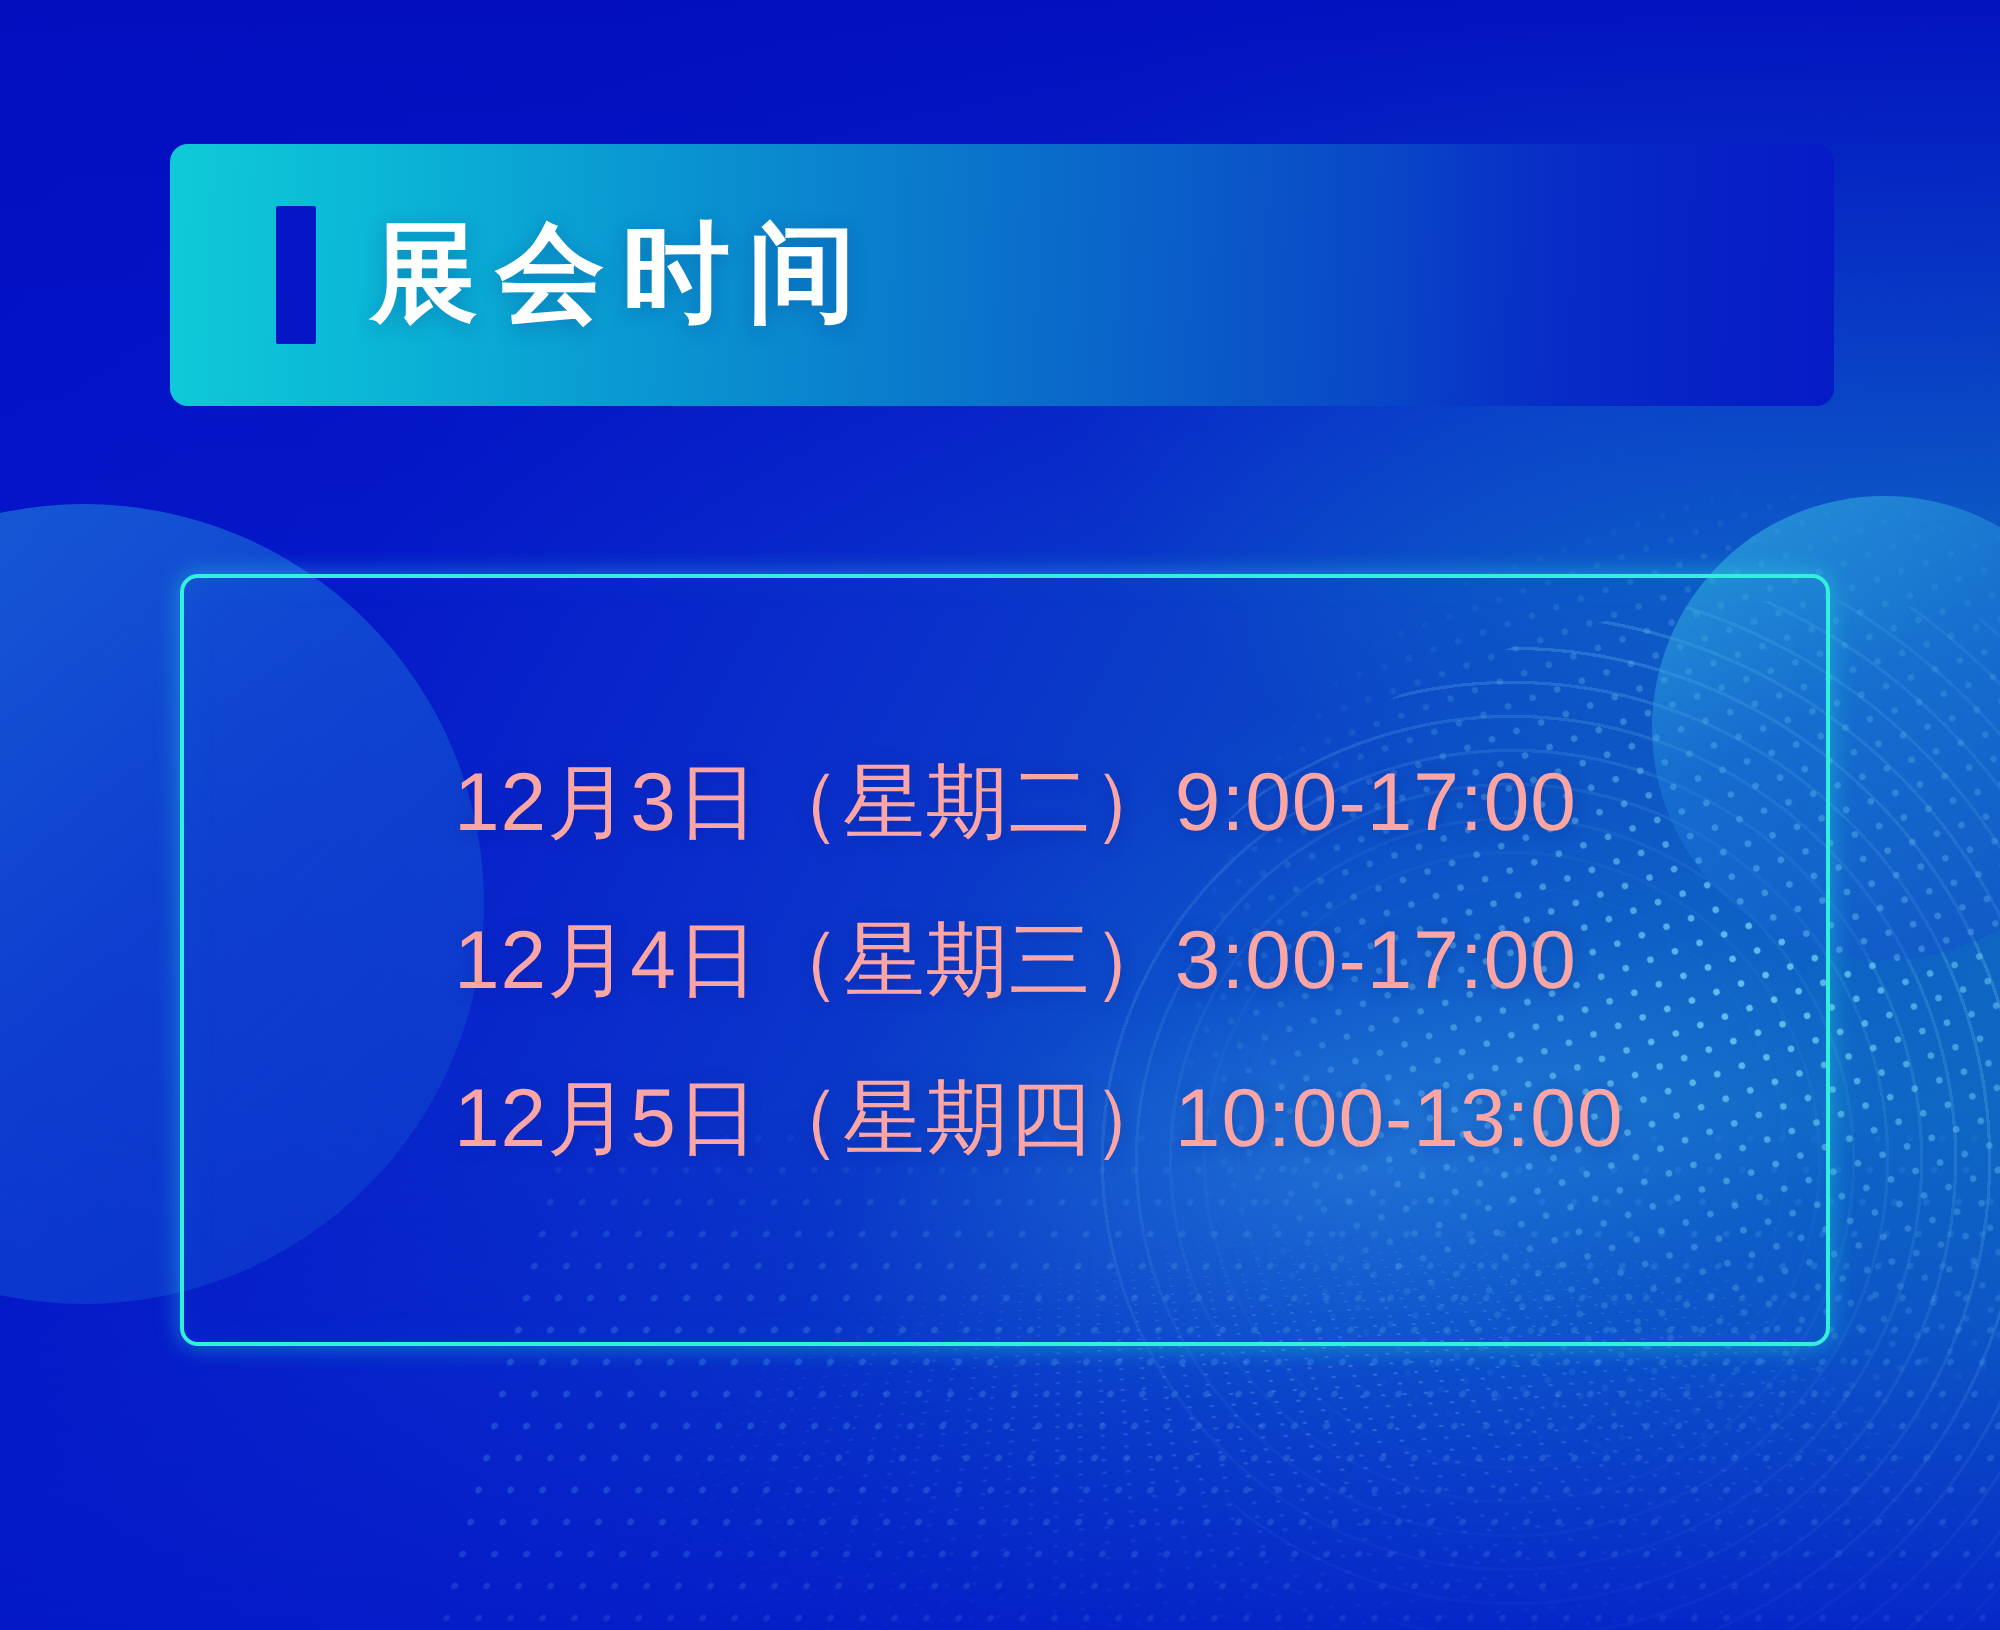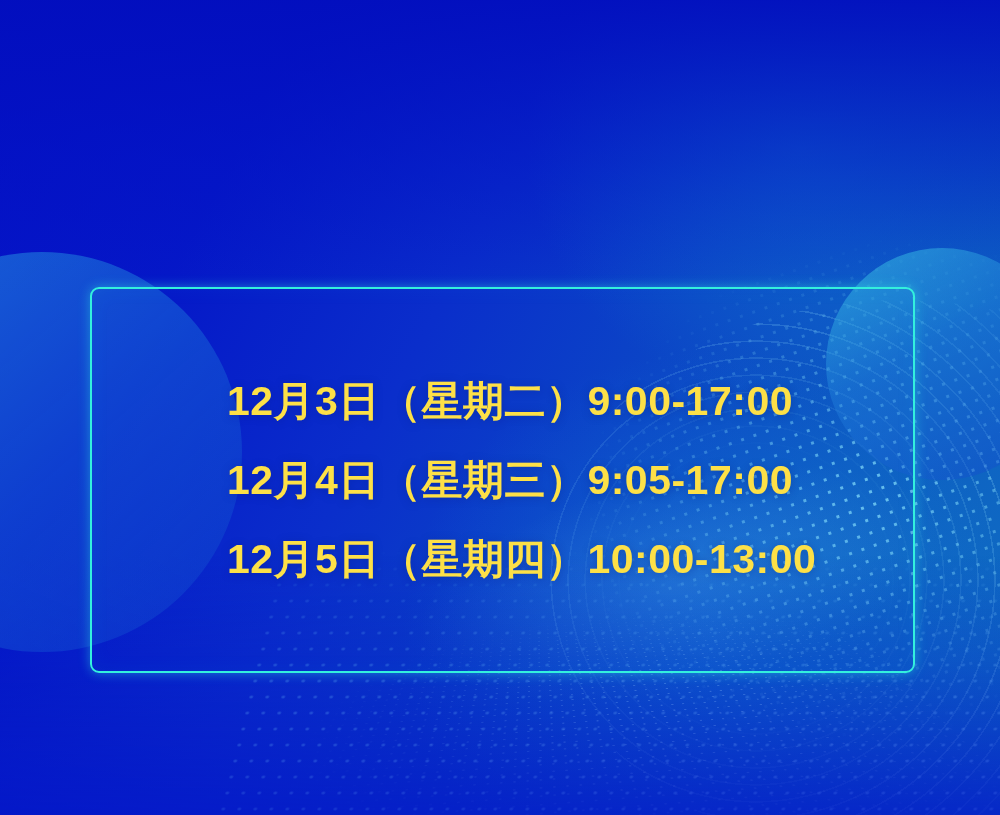--- a/index.html
+++ b/index.html
@@ -189,23 +189,23 @@
     left: 0; top: 0;
     width: 100%; height: 100%;
     display: flex;
     flex-direction: column;
     justify-content: center;
     gap: 38px;
     padding-left: 135px;
     box-sizing: border-box;
   }
   .date-line {
-    color: #fde047;
+    color: #fca5a5;
     font-size: 41px;
-    font-weight: 700;
+    font-weight: 400;
     letter-spacing: 0.5px;
     line-height: 1;
     white-space: nowrap;
     text-shadow: 0 1px 8px rgba(0,30,130,0.35);
   }
 </style>
 </head>
 <body>
 
 <div id="stage">
@@ -219,22 +219,27 @@
   <div class="swirl"></div>
   <div class="dots-a"></div>
   <div class="dots-b"></div>
   <div class="dots-c"></div>
 
   <div class="bg-dark-bottom"></div>
 
   <div class="circle-left"></div>
   <div class="circle-right"></div>
 
+  <div class="banner">
+    <div class="banner-fade"></div>
+    <div class="banner-bar"></div>
+    <div class="banner-title">展会时间</div>
+  </div>
 
   <div class="card">
     <div class="card-lines">
       <div class="date-line">12月3日（星期二）9:00-17:00</div>
-      <div class="date-line">12月4日（星期三）9:05-17:00</div>
+      <div class="date-line">12月4日（星期三）3:00-17:00</div>
       <div class="date-line">12月5日（星期四）10:00-13:00</div>
     </div>
   </div>
 
 </div>
 
 </body></html>

